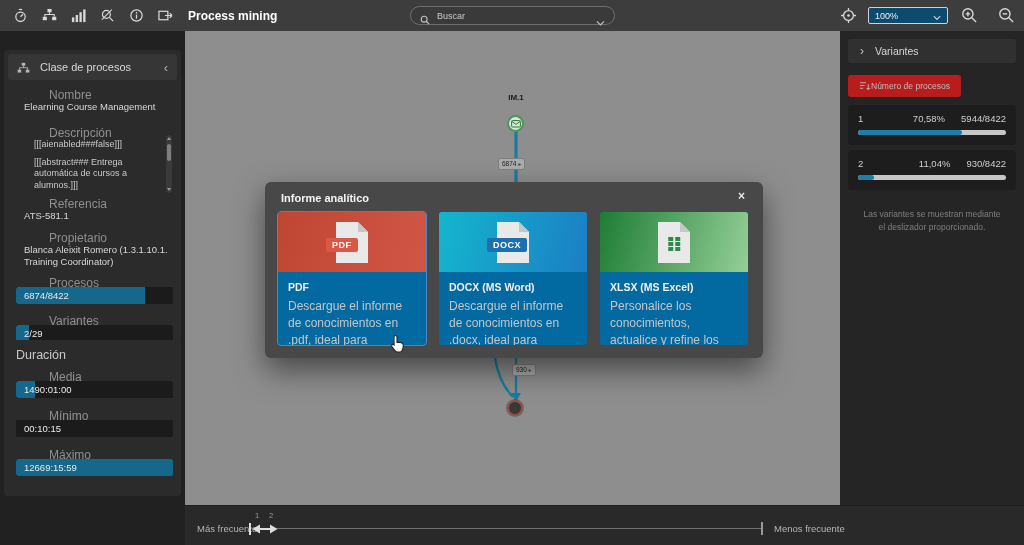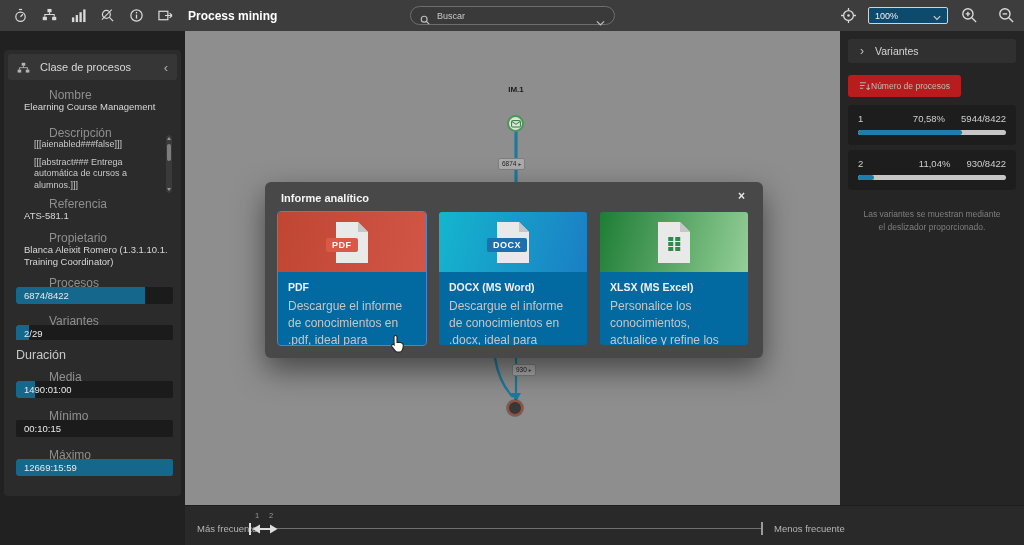--- a/index.html
+++ b/index.html
@@ -51,21 +51,21 @@
   .sb-down { position:absolute; left:0.5px; bottom:2px; width:0; height:0;
     border-left:2.5px solid transparent; border-right:2.5px solid transparent; border-top:3.5px solid #969696; }
   .field-bar { position:absolute; left:12px; width:157px; height:17px; background:#1b1b1b; border-radius:2px; overflow:hidden; }
   .field-bar .fill { position:absolute; left:0; top:0; bottom:0; background:#15678b; border-radius:2px 0 0 2px; }
   .field-bar .bar-text { position:absolute; left:8px; top:0; line-height:17px; font-size:9.5px; color:#eaeaea; z-index:1; }
   .section-title { position:absolute; left:12px; top:8px; font-size:12.5px; color:#c8c8c8; }
 
   
   .canvas { position:absolute; left:185px; top:31px; width:655px; height:474px; background:#8e8e8e; z-index:1; }
   .edges-svg { position:absolute; left:0; top:0; }
-  .node-label { position:absolute; left:311px; top:54px; width:40px; text-align:center;
+  .node-label { position:absolute; left:311px; top:62px; width:40px; text-align:center;
     font-size:8px; font-weight:bold; color:#1c1c1c; }
   .start-node { position:absolute; left:322px; top:84px; width:17px; height:17px; border-radius:50%;
     background:#d9e7d9; border:2px solid #4a9858; display:flex; align-items:center; justify-content:center; cursor:pointer; }
   .edge-badge { position:absolute; background:#ababab; border:1px solid #7f7f7f; border-radius:2px;
     font-size:6.5px; color:#222; padding:1px 3px; display:flex; align-items:center; line-height:1.2; }
   .edge-badge .glyph { margin-left:2px; font-size:5.5px; color:#3c3c3c; }
   .badge-top { left:313px; top:127px; }
   .badge-bottom { left:327px; top:333px; }
   .end-node { position:absolute; left:322px; top:369px; width:16px; height:16px; border-radius:50%;
     background:#383838; border:2.5px solid #96503e; box-shadow:0 0 0 1px rgba(40,40,40,.35); cursor:pointer; }

